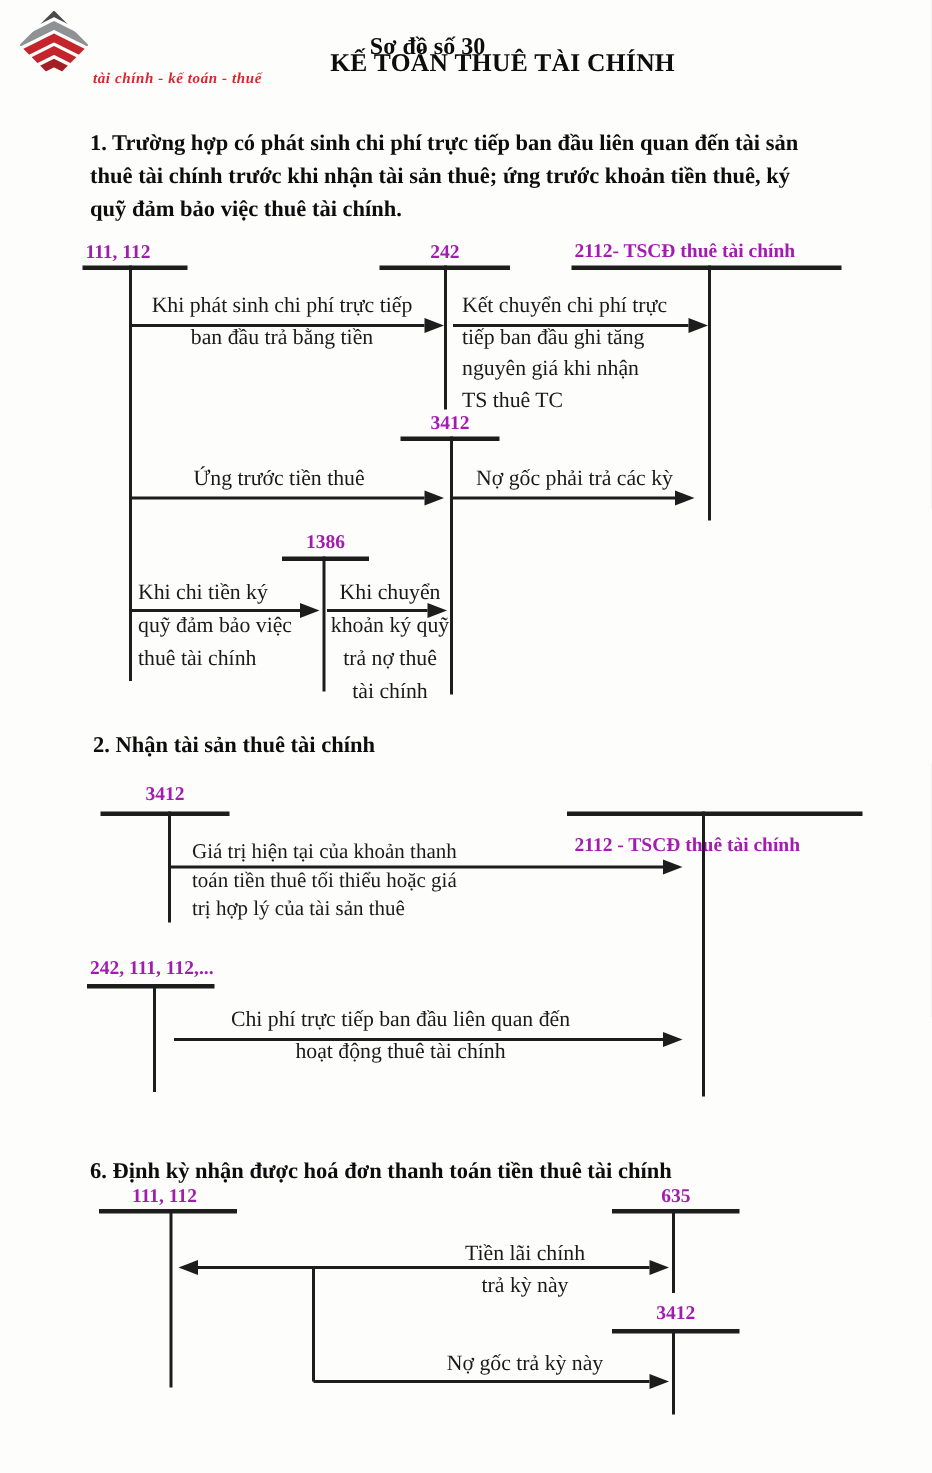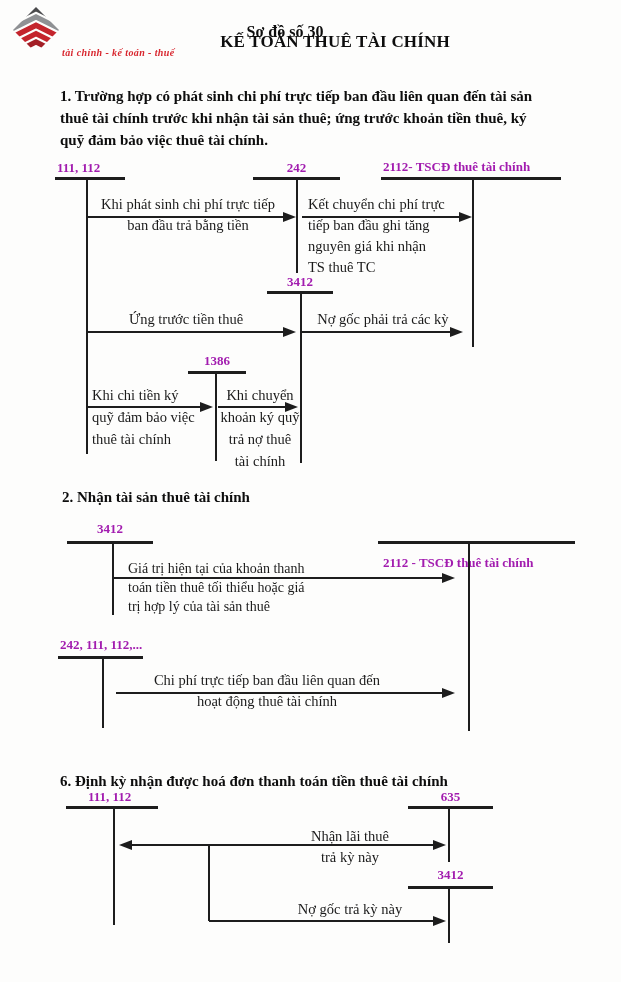--- a/index.html
+++ b/index.html
@@ -149,21 +149,21 @@
   <div class="heading" style="left:60px;top:770px;">6. Định kỳ nhận được hoá đơn thanh toán tiền thuê tài chính</div>
 
   <div class="acct" style="left:88px;top:789px;">111, 112</div>
   <div class="hl hl-thick" style="left:66px;top:806px;width:92px;"></div>
   <div class="vl" style="left:113px;top:806px;height:119px;"></div>
 
   <div class="acct ctr" style="left:408px;top:789px;width:85px;">635</div>
   <div class="hl hl-thick" style="left:408px;top:806px;width:85px;"></div>
   <div class="vl" style="left:448px;top:806px;height:56px;"></div>
 
-  <div class="lbl ctr" style="left:280px;top:826px;width:140px;">Nhận lãi thuê
+  <div class="lbl ctr" style="left:280px;top:826px;width:140px;">Tiền lãi chính
 trả kỳ này</div>
   <div class="ah-l" style="left:119px;top:840px;"></div>
   <div class="hl" style="left:131px;top:844px;width:302px;"></div>
   <div class="ah-r" style="left:433px;top:840px;"></div>
 
   <div class="vl" style="left:208px;top:845px;height:76px;"></div>
 
   <div class="acct ctr" style="left:408px;top:867px;width:85px;">3412</div>
   <div class="hl hl-thick" style="left:408px;top:886px;width:85px;"></div>
   <div class="vl" style="left:448px;top:886px;height:57px;"></div>

